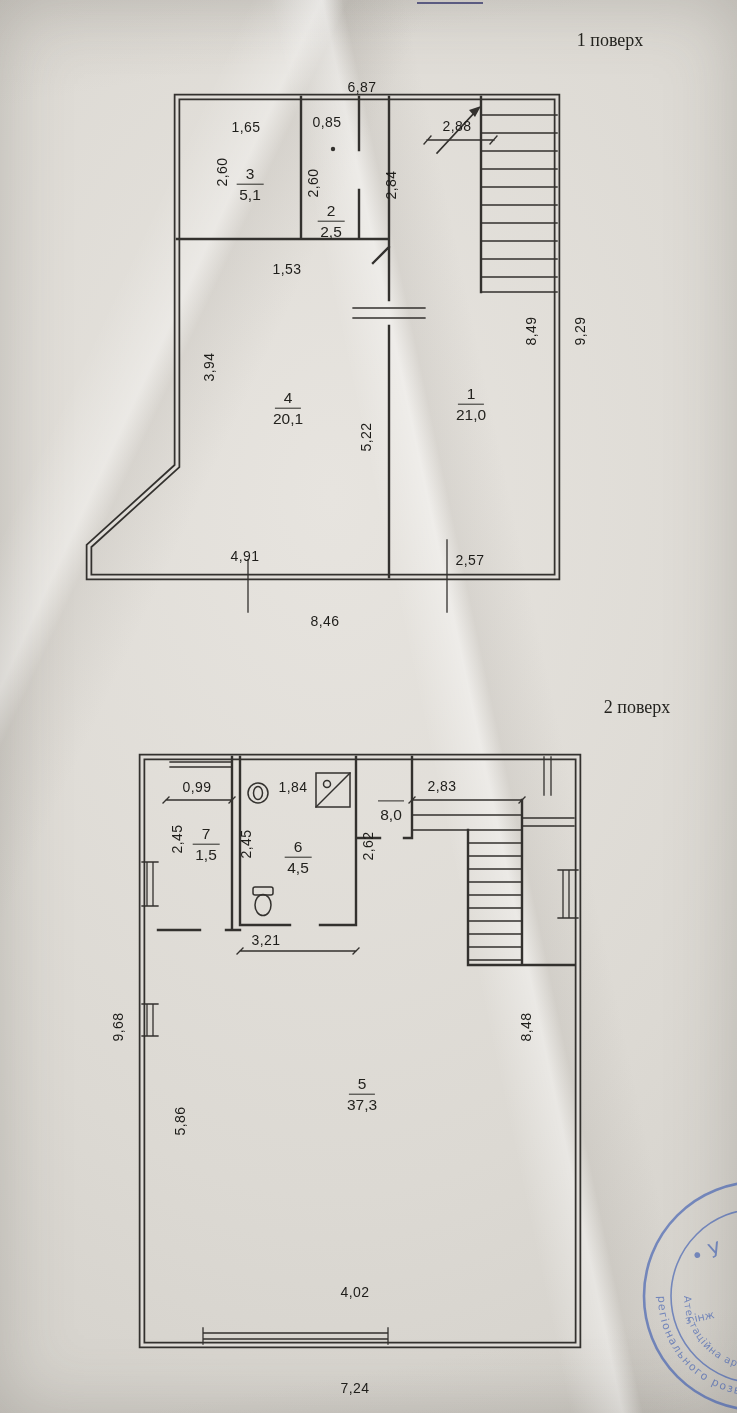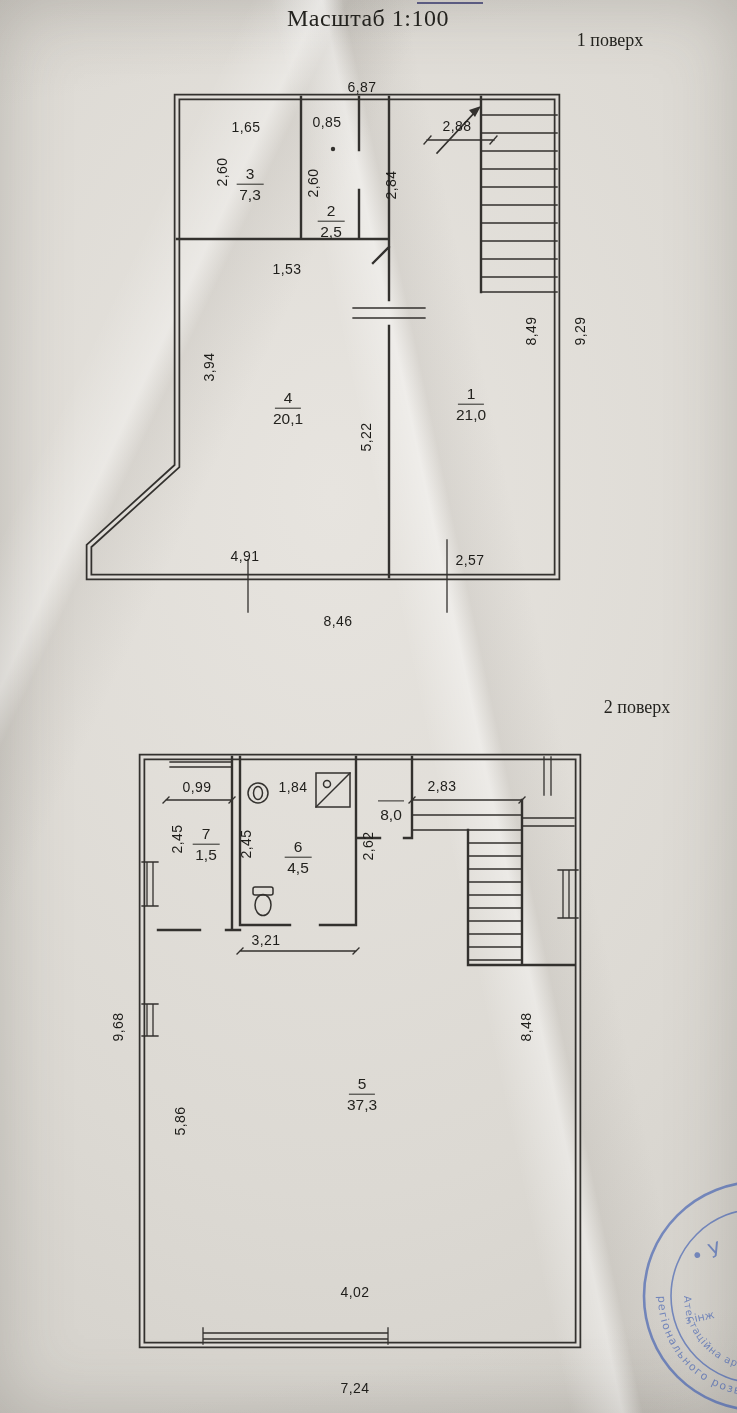--- a/index.html
+++ b/index.html
@@ -113,43 +113,42 @@
       </text>
       <text font-size="10" fill="#2f52b0" letter-spacing="1">
         <textPath href="#stampInner">Атестаційна архіт</textPath>
       </text>
       <text x="694" y="1264" font-size="20" fill="#2f52b0" transform="rotate(-18 694 1264)">• У</text>
       <text x="686" y="1324" font-size="11" fill="#2f52b0" transform="rotate(-12 686 1324)">з інж</text>
     </g>
   </svg>
 
   <div class="topmark"></div>
-  <div class="hdr scale" style="left:368px;top:18px">Масштаб 1:100</div>
   <div class="hdr floor" style="left:610px;top:40px">1 поверх</div>
   <div class="hdr floor" style="left:637px;top:707px">2 поверх</div>
 
   <div class="dim" style="left:362px;top:87px">6,87</div>
   <div class="dim" style="left:246px;top:127px">1,65</div>
   <div class="dim" style="left:327px;top:122px">0,85</div>
   <div class="dim" style="left:457px;top:126px">2,88</div>
   <div class="dim v" style="left:222px;top:172px">2,60</div>
   <div class="dim v" style="left:313px;top:183px">2,60</div>
   <div class="dim v" style="left:391px;top:185px">2,84</div>
   <div class="dim" style="left:287px;top:269px">1,53</div>
   <div class="dim v" style="left:209px;top:367px">3,94</div>
   <div class="dim v" style="left:366px;top:437px">5,22</div>
   <div class="dim v" style="left:531px;top:331px">8,49</div>
   <div class="dim v" style="left:580px;top:331px">9,29</div>
   <div class="dim" style="left:245px;top:556px">4,91</div>
   <div class="dim" style="left:470px;top:560px">2,57</div>
-  <div class="dim" style="left:338px;top:621px">8,46</div>
+  <div class="dim" style="left:325px;top:621px">8,46</div>
 
   <div class="room" style="left:250px;top:184px">
     <span class="num">3</span>
-    <div class="area">7,3</div>
+    <div class="area">5,1</div>
   </div>
   <div class="room" style="left:331px;top:221px">
     <span class="num">2</span>
     <div class="area">2,5</div>
   </div>
   <div class="room" style="left:288px;top:408px">
     <span class="num">4</span>
     <div class="area">20,1</div>
   </div>
   <div class="room" style="left:471px;top:404px">

